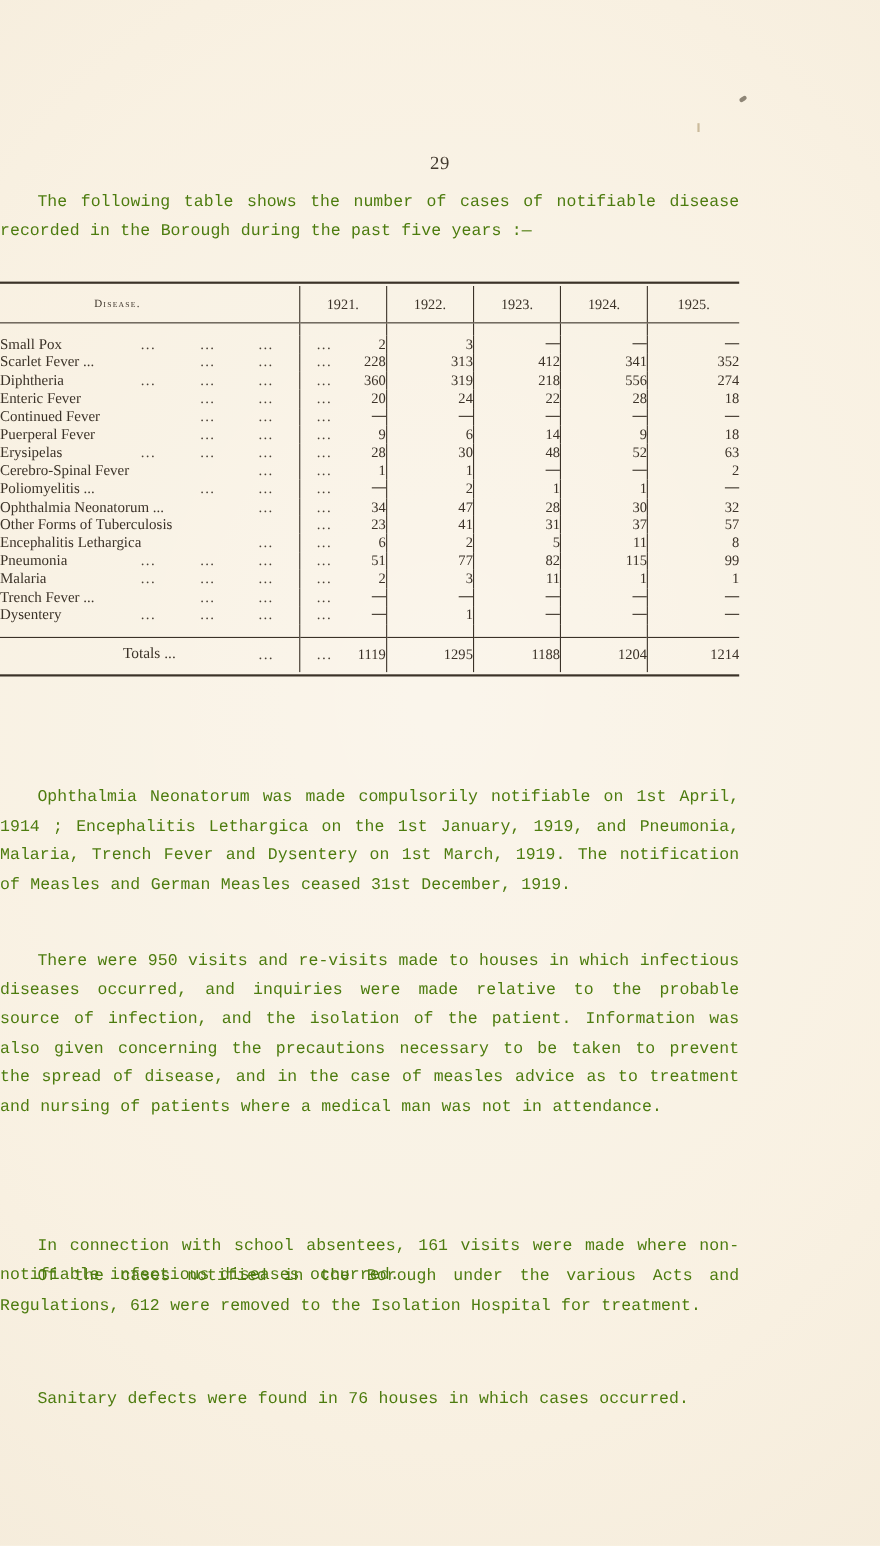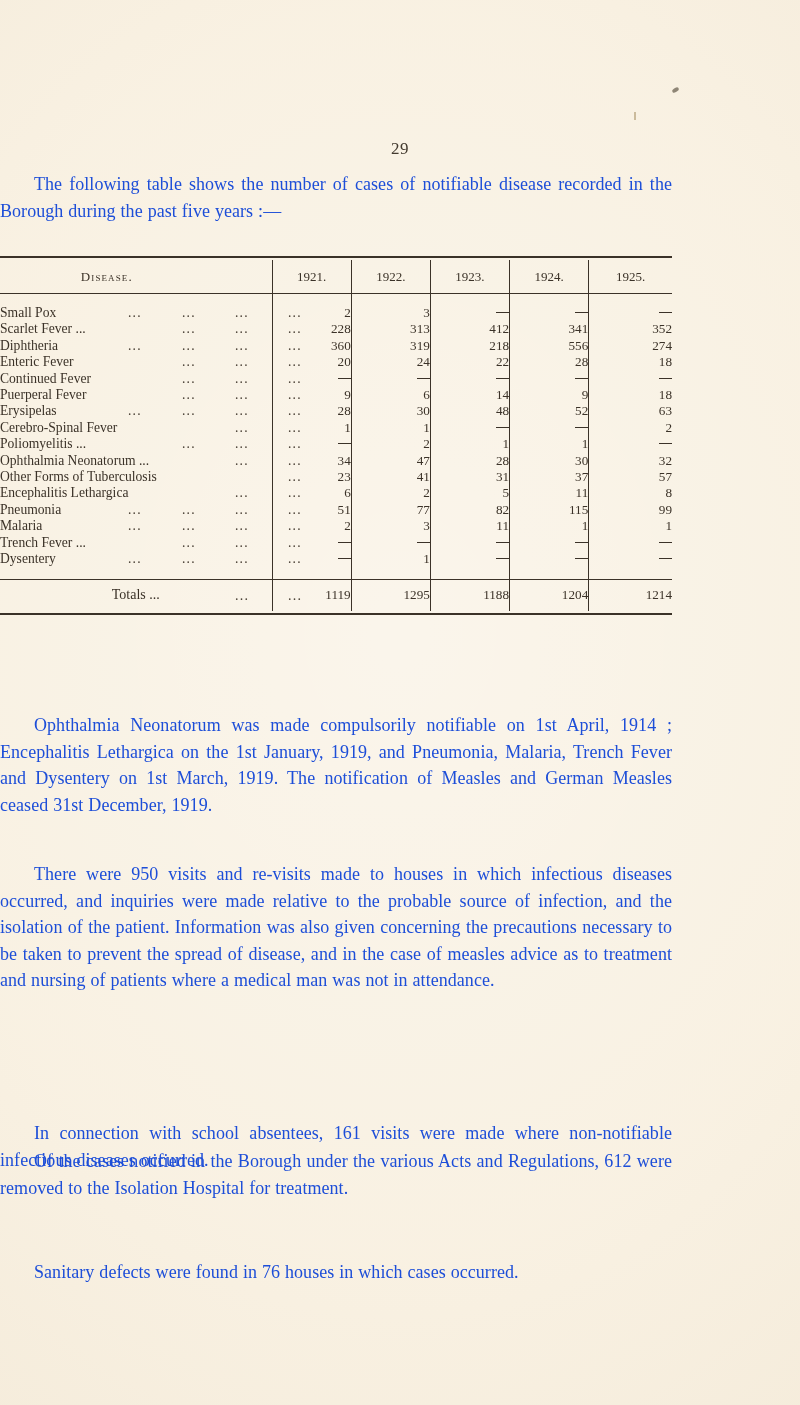--- a/index.html
+++ b/index.html
@@ -59,27 +59,28 @@
     left: 0;
     width: 800px;
     text-align: center;
     font-size: 17px;
     letter-spacing: .5px;
     color: #433a2f;
   }
 
   p.body-text {
     margin: 0;
-    font-size: 18px;
+    font-size: 15px;
     line-height: 26.5px;
     text-align: justify;
     text-indent: 34px;
-    color: #1d4ed8;
+    color: #4d7c0f;
     letter-spacing: .05px;
     word-spacing: .4px;
+    font-family: Liberation Mono, monospace;
   }
 
   .intro { position: absolute; top: 171px; left: 0; width: 672px; }
 
   
   .table-wrap {
     position: absolute;
     top: 256px;
     left: 0;
     width: 672px;
@@ -109,21 +110,21 @@
 
   thead th {
     height: 33px;
     vertical-align: middle;
     border-bottom: 1.1px solid #3b3228;
   }
   thead th.head-disease {
     text-align: center;
     padding-right: 58px;
     font-variant: small-caps;
-    font-size: 13px;
+    font-size: 10px;
     letter-spacing: 1.1px;
   }
   thead th.head-year {
     text-align: center;
     font-size: 13px;
     border-left: 1.1px solid #3b3228;
   }
 
   tbody tr.spacer-row td { height: 11px; border: 0; }
 

